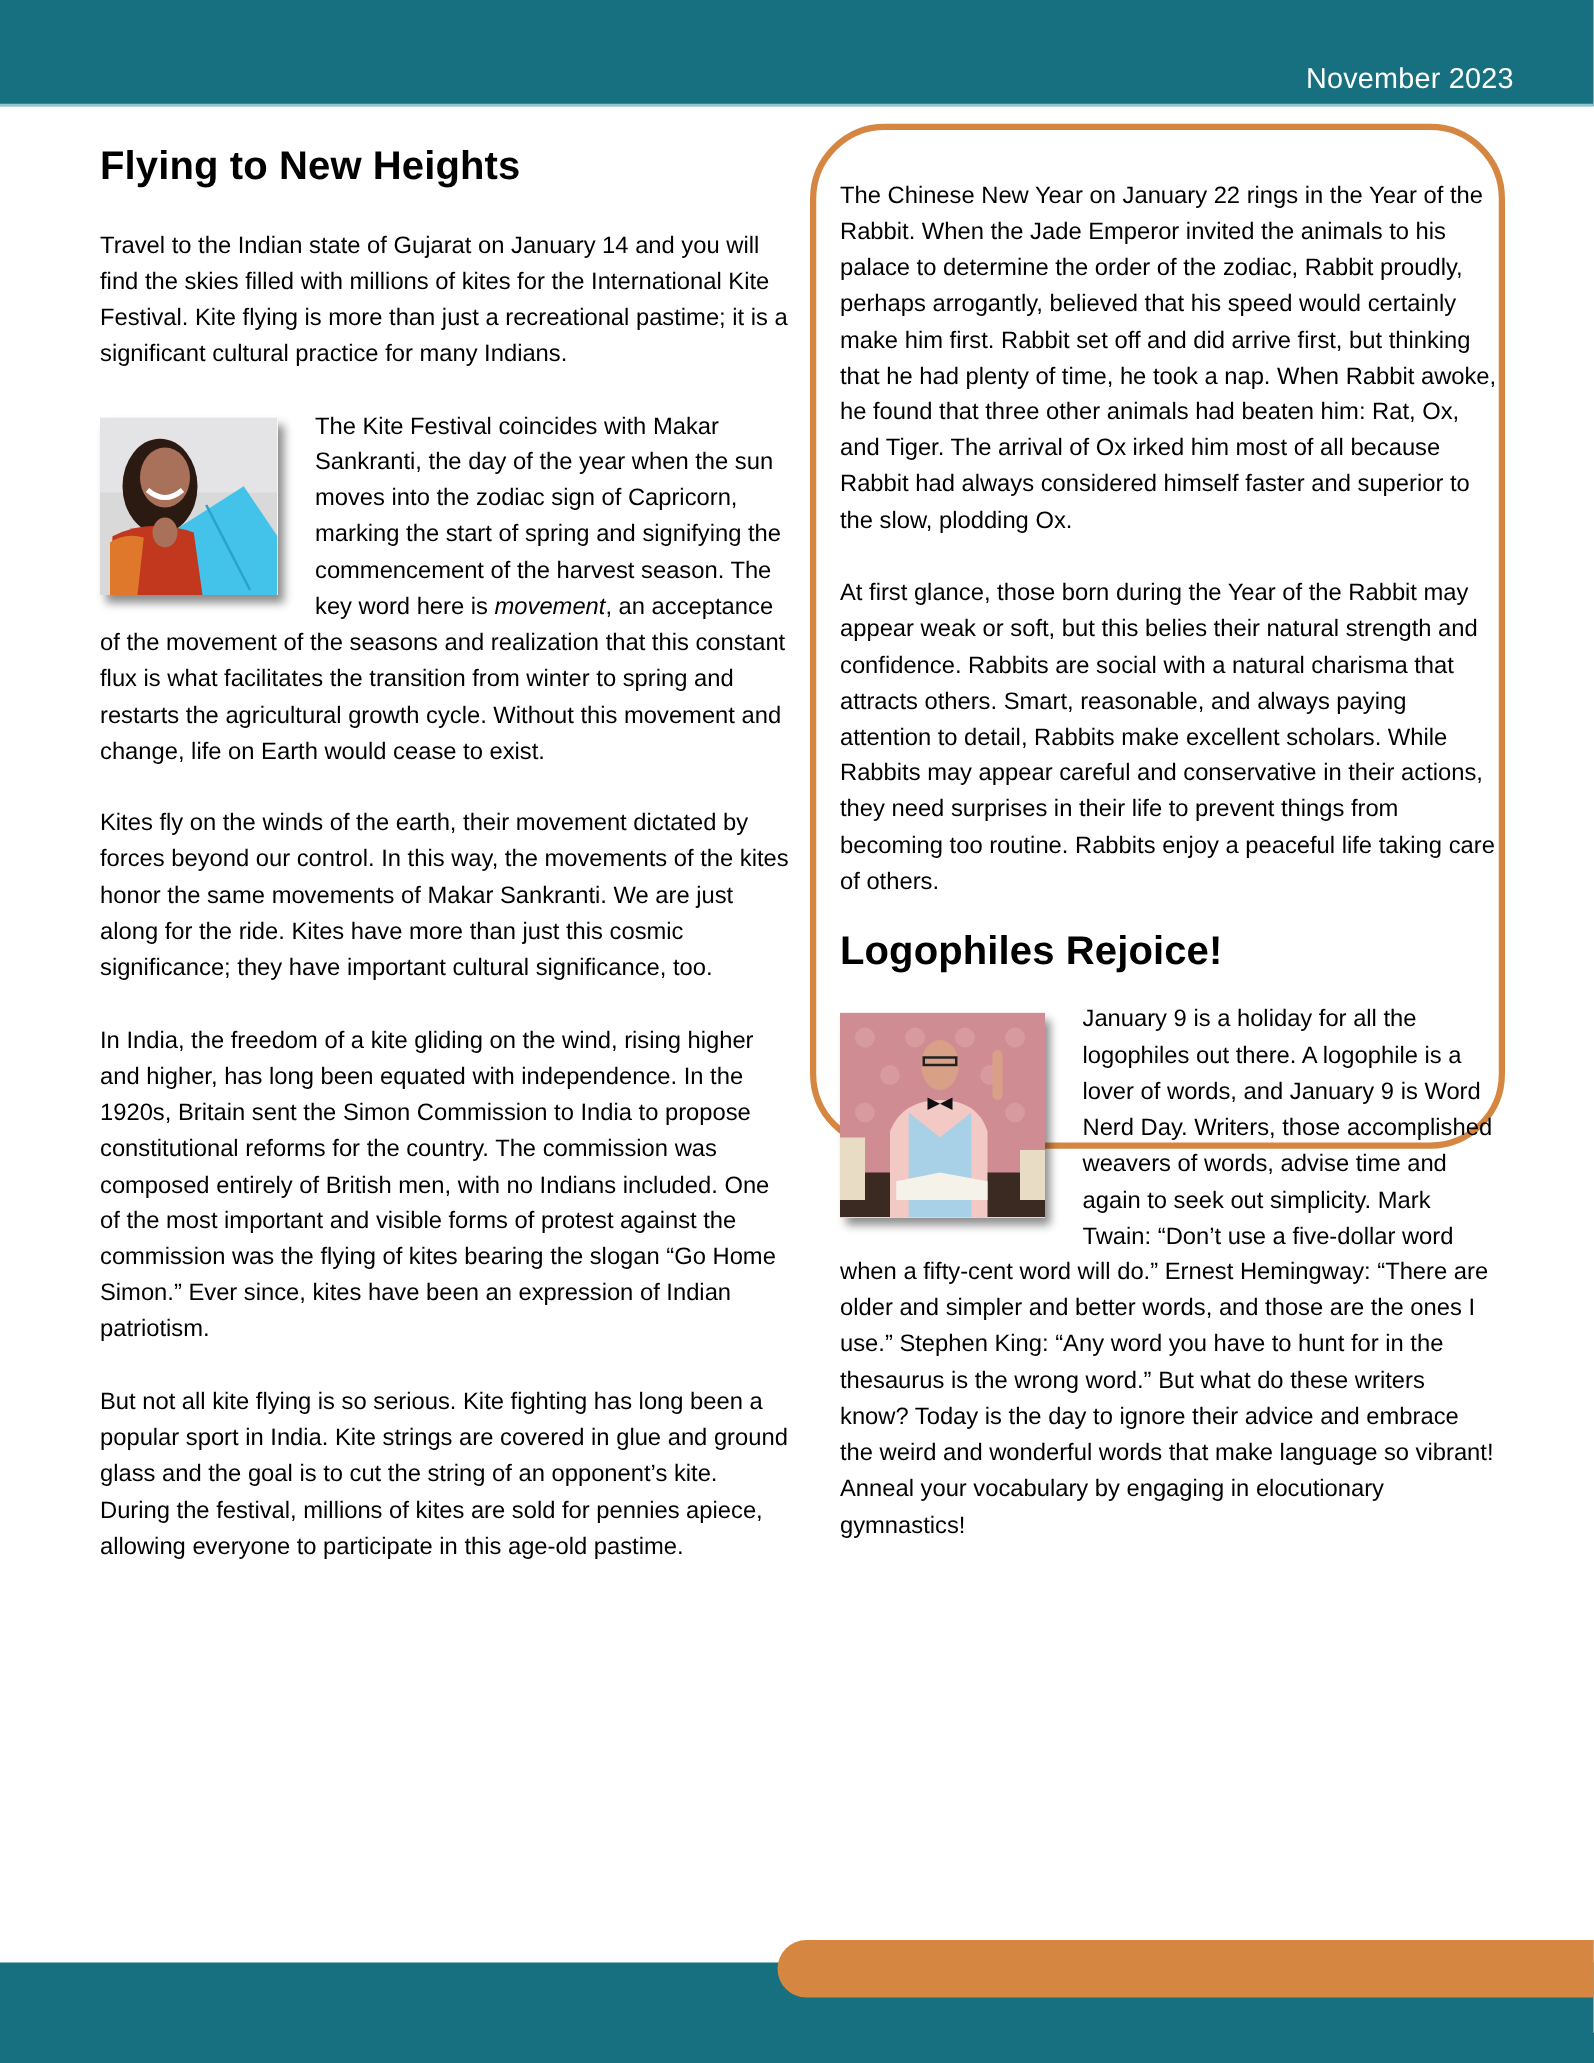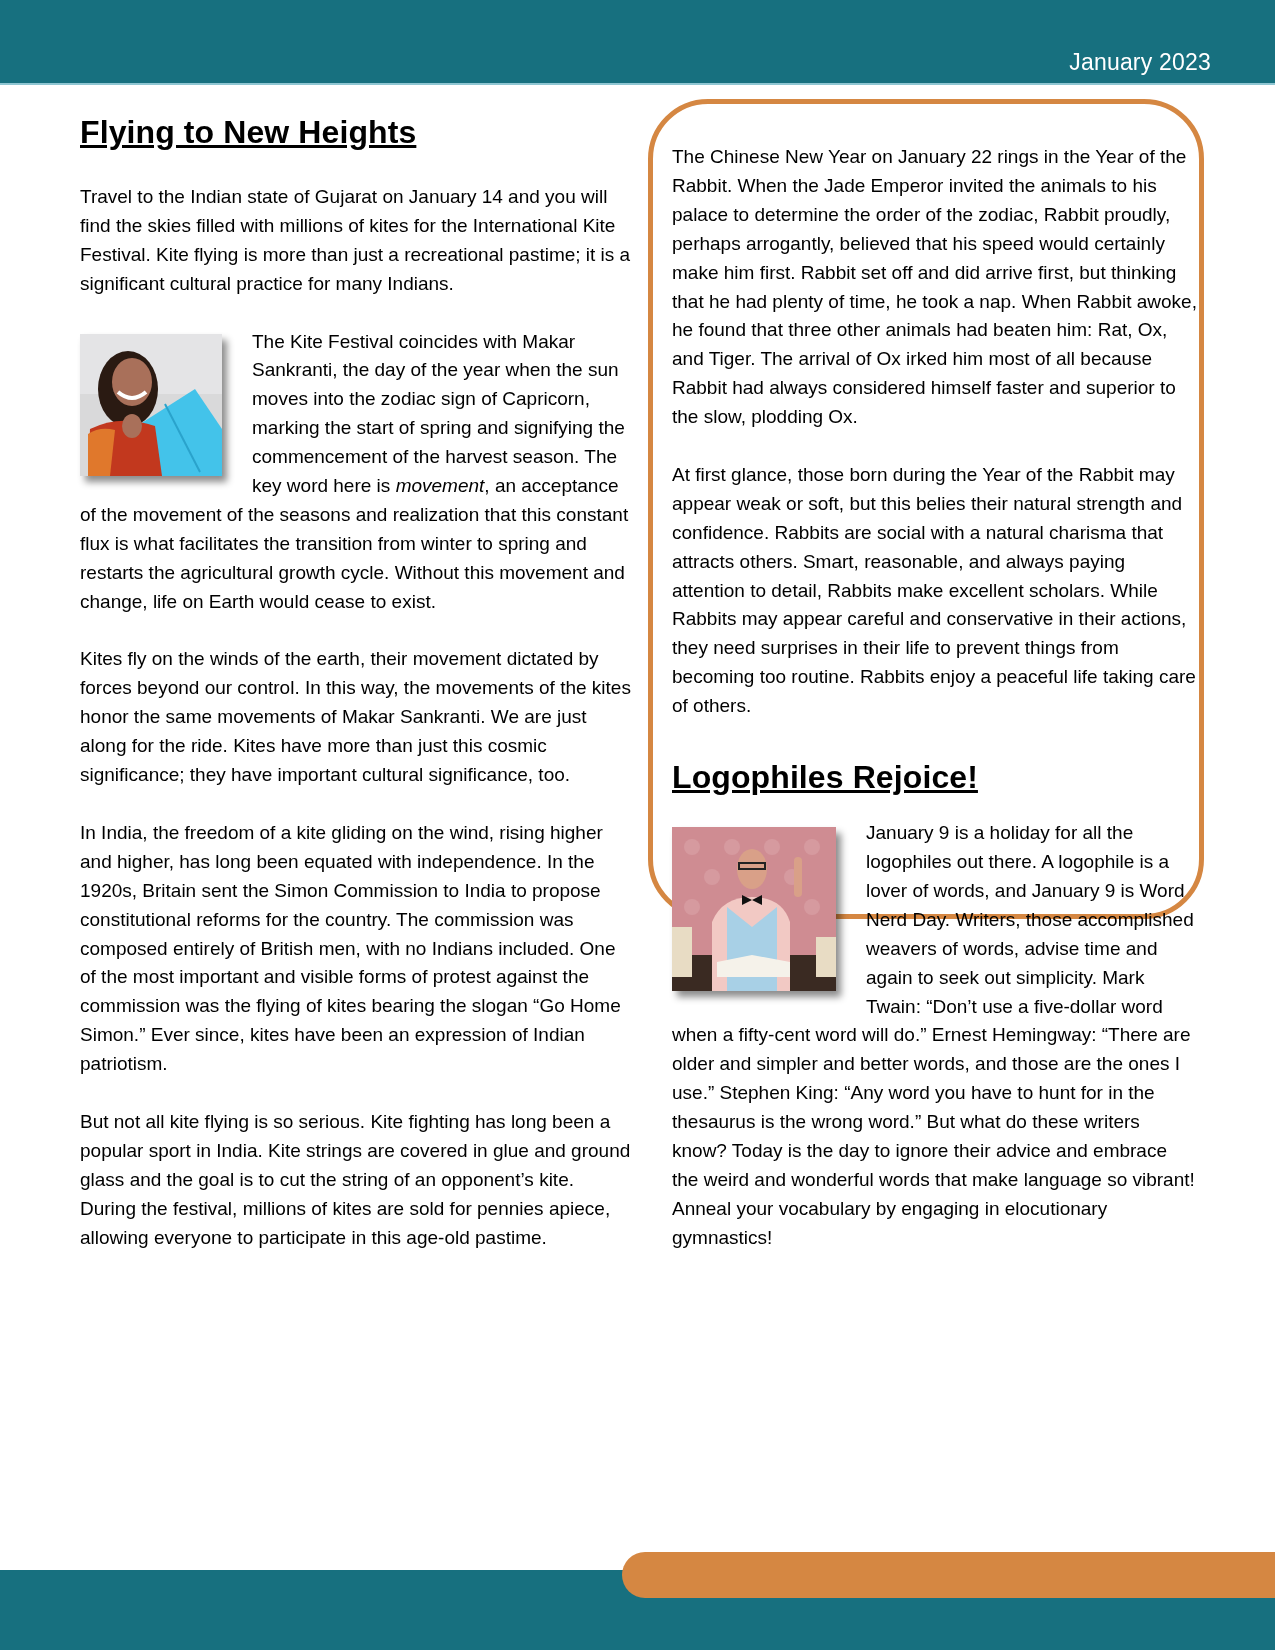--- a/index.html
+++ b/index.html
@@ -20,21 +20,20 @@
   }
   .col-left {
     position: absolute; left: 80px; top: 112px; width: 555px;
   }
   .col-right {
     position: absolute; left: 672px; top: 112px; width: 525px;
   }
   h2.headline {
     margin: 0; font-size: 32px; font-weight: bold; line-height: 40px;
     letter-spacing: 0.1px;
-    text-decoration: underline;
   }
   p.body {
     margin: 0; font-size: 19px; line-height: 28.9px;
   }
   .gap-head { height: 31px; }
   .gap-para { height: 28.9px; }
   .photo {
     float: left; position: relative;
     box-shadow: 5px 6px 7px rgba(0,0,0,0.45);
     overflow: hidden;
@@ -53,21 +52,21 @@
   .footer-accent {
     position: absolute; left: 622px; top: 1552px; width: 660px; height: 46px;
     background: #d58742; border-radius: 23px 0 0 23px;
   }
   .col-right .content { position: relative; }
 </style>
 </head>
 <body>
 
 <div class="header-band">
-  <span class="header-date">January 2023</span>
+  <span class="header-date">November 2023</span>
 </div>
 
 <div class="col-left">
   <h2 class="headline">Flying to New Heights</h2>
   <div class="gap-head"></div>
   <p class="body">Travel to the Indian state of Gujarat on January 14 and you will find the skies filled with millions of kites for the International Kite Festival. Kite flying is more than just a recreational pastime; it is a significant cultural practice for many Indians.</p>
   <div class="gap-para"></div>
   <div class="photo photo-girl">
     <svg width="142" height="142" viewBox="0 0 142 142">
       <rect width="142" height="142" fill="#d9d9da"></rect>
@@ -94,21 +93,21 @@
 <div class="callout"></div>
 
 <div class="col-right">
   <div class="content">
     <div class="gap-head"></div>
     <p class="body">The Chinese New Year on January 22 rings in the Year of the Rabbit. When the Jade Emperor invited the animals to his palace to determine the order of the zodiac, Rabbit proudly, perhaps arrogantly, believed that his speed would certainly make him first. Rabbit set off and did arrive first, but thinking that he had plenty of time, he took a nap. When Rabbit awoke, he found that three other animals had beaten him: Rat, Ox, and Tiger. The arrival of Ox irked him most of all because Rabbit had always considered himself faster and superior to the slow, plodding Ox.</p>
     <div class="gap-para"></div>
     <p class="body">At first glance, those born during the Year of the Rabbit may appear weak or soft, but this belies their natural strength and confidence. Rabbits are social with a natural charisma that attracts others. Smart, reasonable, and always paying attention to detail, Rabbits make excellent scholars. While Rabbits may appear careful and conservative in their actions, they need surprises in their life to prevent things from becoming too routine. Rabbits enjoy a peaceful life taking care of others.</p>
   </div>
 
-  <div class="content" style="margin-top:36px;">
+  <div class="content" style="margin-top:19px;">
     <h2 class="headline">Logophiles Rejoice!</h2>
     <div style="height:22px"></div>
     <div class="photo photo-nerd">
       <svg width="164" height="164" viewBox="0 0 164 164">
         <rect width="164" height="164" fill="#cf8c92"></rect>
         <g fill="#d9a0a5" opacity="0.7">
           <circle cx="20" cy="20" r="8"></circle>
             <circle cx="60" cy="20" r="8"></circle>
             <circle cx="100" cy="20" r="8"></circle>
             <circle cx="140" cy="20" r="8"></circle>

